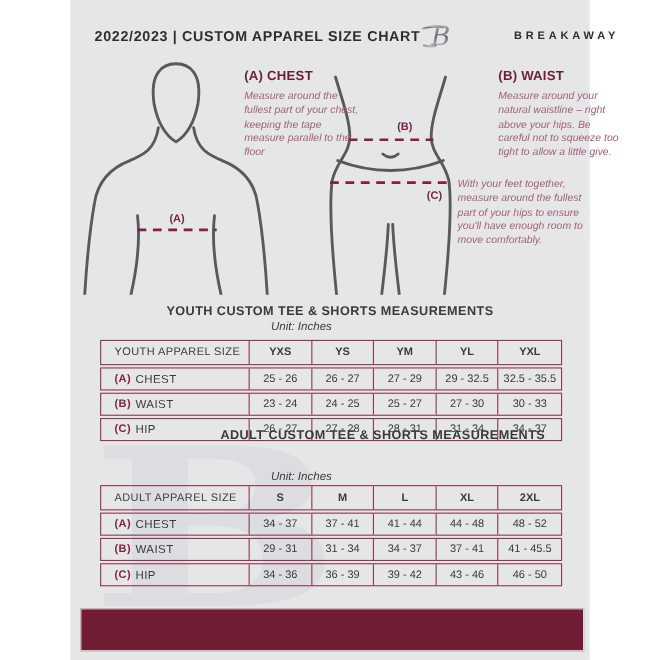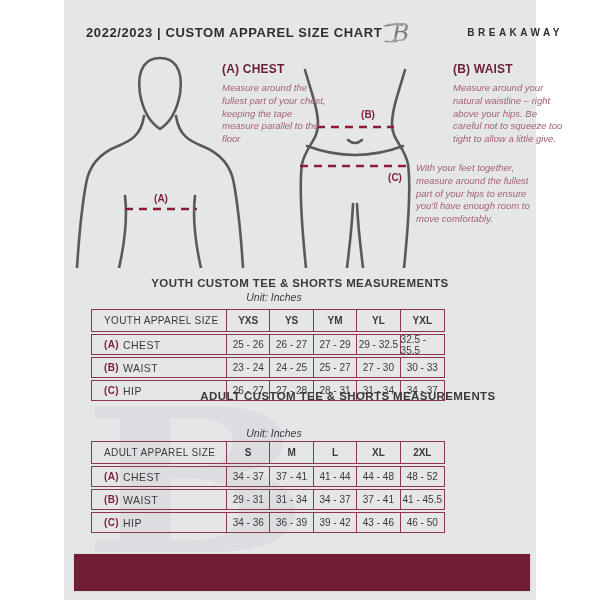--- a/index.html
+++ b/index.html
@@ -32,21 +32,21 @@
 
   
   .sec-title { position:absolute; left:0; width:472px; text-align:center; z-index:2;
     font-size:11.5px; font-weight:bold; color:#3a3a3c; letter-spacing:0.4px; }
   .sec-unit { position:absolute; left:0; width:420px; text-align:center; z-index:2;
     font-size:10.5px; font-style:italic; color:#3a3a3c; }
   .yt-title { top:277px; } .yt-unit { top:291px; }
   .at-title { top:390px;margin-left:48px; } .at-unit { top:427px; }
 
   
-  .size-table { position:absolute; left:27px; width:354px; z-index:2;
+  .size-table { position:absolute; left:27px; width:420px; z-index:2;
     display:flex; flex-direction:column; gap:2px; }
   .yt-table { top:309px; } .at-table { top:441px; }
   .trow { display:grid; grid-template-columns:135px repeat(5, 1fr);
     border:1px solid #8d3650; height:21px; }
   .trow.thead { height:23px; }
   .tcell { display:flex; align-items:center; justify-content:center;
     font-size:10px; color:#3a3a3c; border-right:1px solid #8d3650; overflow:hidden; }
   .tcell:last-child { border-right:none; }
   .label-cell { justify-content:flex-start; padding-left:12px; letter-spacing:0.4px; }
   .thead .tcell { font-weight:bold; }

